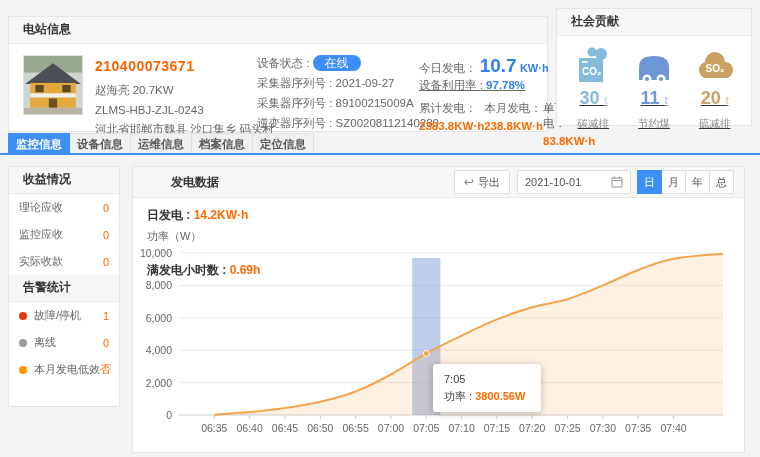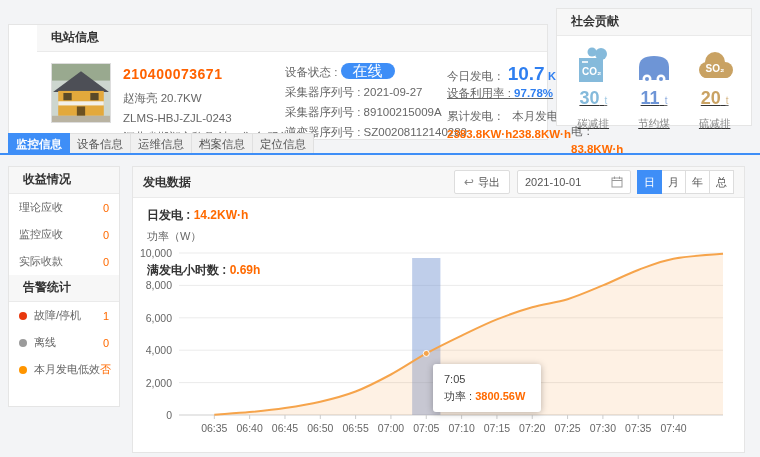--- a/index.html
+++ b/index.html
@@ -3,67 +3,67 @@
 <meta charset="utf-8">
 <style>
   html,body{margin:0;padding:0;background:#f3f4f6;}
   .canvas{position:relative;width:760px;height:457px;background:#f3f4f6;overflow:hidden;
           font-family:"Liberation Sans","DejaVu Sans",sans-serif;color:#333;}
   .panel{position:absolute;background:#fff;border:1px solid #e5e5e5;box-sizing:border-box;}
   .panel-header{height:26px;line-height:25px;background:#f7f7f7;border-bottom:1px solid #eaeaea;
                 padding:0 14px;font-size:12px;font-weight:bold;color:#333;}
 
   
-  #station{left:8px;top:24px;width:540px;height:116px;padding-left:28px;}
+  #station{left:8px;top:16px;width:540px;height:116px;}
   .station-body{display:flex;padding:11px 14px;gap:12px;}
   .house{width:58px;height:58px;flex:0 0 auto;border:1px solid #ddd;}
   .st-col1{width:150px;}
   .station-id{color:#ff6200;font-size:14px;font-weight:bold;letter-spacing:.5px;line-height:22px;}
   .st-line{font-size:11.5px;color:#666;margin-top:6px;white-space:nowrap;}
   .st-col2{width:150px;font-size:11.5px;color:#666;}
   .st-col2 .row{margin-top:5px;white-space:nowrap;}
   .st-col2 .row:first-child{margin-top:0;}
-  .badge{display:inline-block;background:#3e8ef7;color:#fff;font-size:15px;line-height:16px;
+  .badge{display:inline-block;background:#3e8ef7;color:#fff;font-size:12px;line-height:16px;
          padding:0 12px;border-radius:9px;}
   .st-col3{flex:1;font-size:11.5px;color:#666;}
   .big-blue{color:#2f7ff0;font-size:19px;font-weight:bold;}
   .small-blue{color:#2f7ff0;font-size:11px;font-weight:bold;}
   .blue-val{color:#2f7ff0;font-weight:bold;}
   .totals{display:flex;margin-top:8px;}
   .totals .tcol{flex:1;}
   .orange-val{color:#ff6a00;font-weight:bold;font-size:11.5px;margin-top:4px;}
 
   
   #social{left:556px;top:8px;width:196px;height:118px;}
   .social-body{display:flex;padding:8px 6px 0 6px;}
   .soc-col{flex:1;display:flex;flex-direction:column;align-items:center;text-decoration:underline;}
   .soc-num{font-size:18px;font-weight:bold;line-height:20px;margin-top:2px;}
   .soc-unit{font-size:10px;font-weight:normal;opacity:.75;}
   .soc-label{font-size:10.5px;color:#888;margin-top:6px;}
 
   
   .tabs{position:absolute;left:8px;top:133px;display:flex;height:20px;}
   .tab{width:60px;height:20px;line-height:20px;text-align:center;font-size:11.5px;color:#555;
-       background:#f0f0f0;border:1px solid #e0e0e0;border-left:none;cursor:pointer;}
+       background:#f0f0f0;border:1px solid #e0e0e0;border-left:none;cursor:pointer;font-weight:bold;}
   .tab:first-child{border-left:1px solid #e0e0e0;}
   .tab.active{background:#3e8ef7;border-color:#3e8ef7;color:#fff;font-weight:bold;}
   .tabs-underline{position:absolute;left:0;top:153px;width:760px;height:2px;background:#3e8ef7;}
 
   
   #sidebar{left:8px;top:166px;width:112px;height:241px;}
   .side-row{display:flex;align-items:center;height:27px;padding:0 10px;font-size:11px;color:#666;}
   .side-row .lbl{flex:1;white-space:nowrap;}
   .side-row .val{color:#ff6a00;}
   .dot{width:8px;height:8px;border-radius:50%;margin-right:7px;flex:0 0 auto;}
 
   
   #genpanel{left:132px;top:166px;width:613px;height:287px;}
   .chart-header{height:30px;background:#f7f7f7;border-bottom:1px solid #eaeaea;display:flex;
                 align-items:center;padding:0 10px;}
-  .chart-title{font-size:12px;font-weight:bold;color:#333;}
+  .chart-title{font-size:12px;font-weight:bold;color:#333;margin-left:28px;}
   .toolbar{margin-left:auto;display:flex;align-items:center;gap:7px;}
   .btn-export{height:22px;border:1px solid #ddd;background:#fff;border-radius:2px;font-size:11px;
               color:#555;display:flex;align-items:center;gap:4px;padding:0 9px;cursor:pointer;}
   .btn-export .icn{color:#888;font-size:12px;line-height:1;}
   .date-box{width:98px;height:22px;border:1px solid #ddd;background:#fff;border-radius:2px;
             display:flex;align-items:center;justify-content:space-between;padding:0 7px;
             font-size:11px;color:#555;cursor:pointer;box-sizing:content-box;}
   .seg{display:flex;}
   .seg .seg-btn{width:25px;height:24px;border:1px solid #ddd;background:#fff;font-size:11px;
                 color:#555;margin-left:-1px;cursor:pointer;padding:0;

